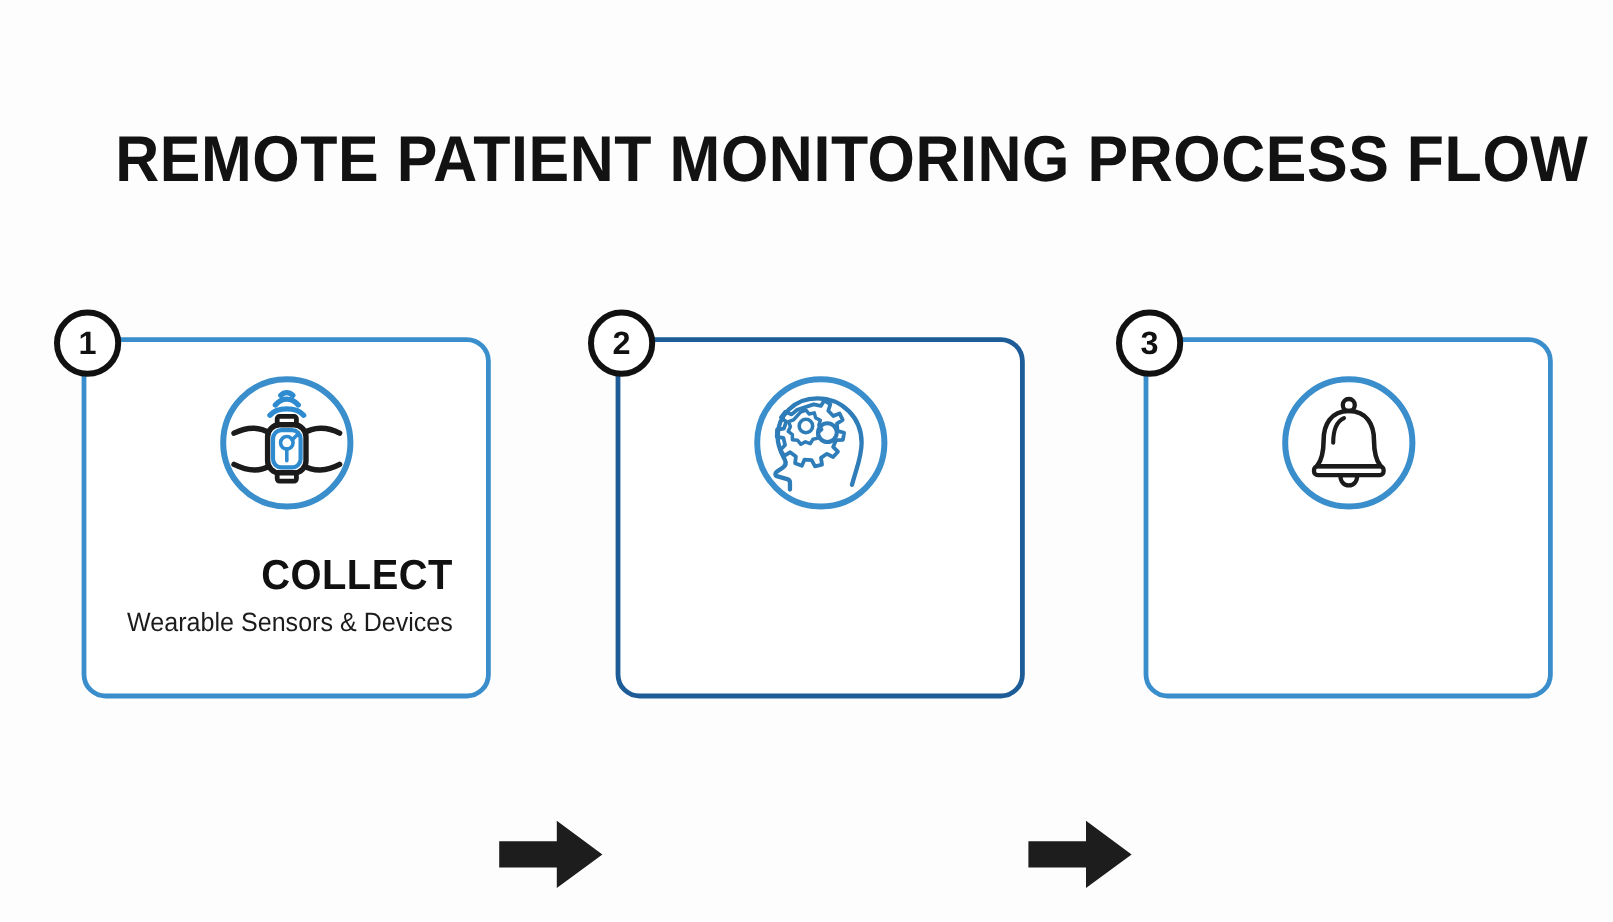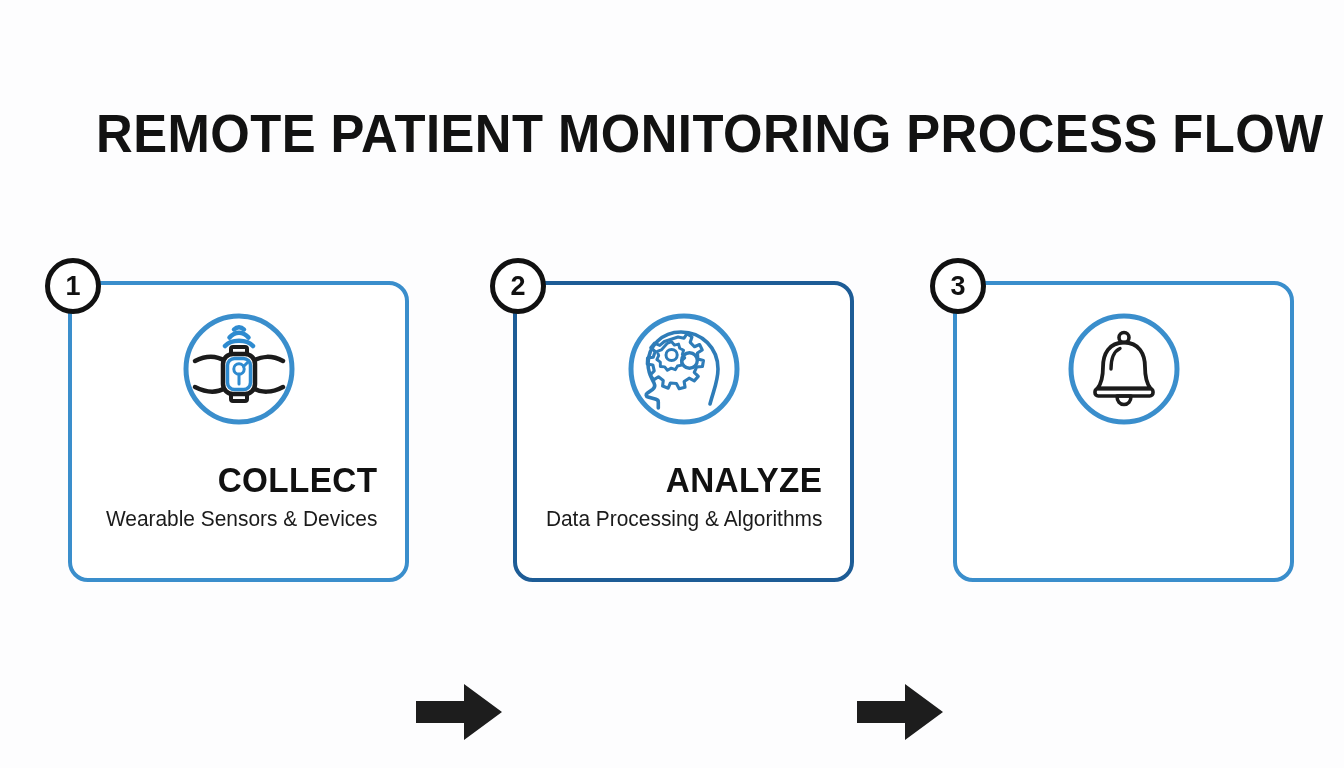--- a/index.html
+++ b/index.html
@@ -196,24 +196,20 @@
             <circle cx="63.5" cy="49.5" r="7.8"></circle>
           </g>
 
           <g stroke="#2e7cb8" stroke-width="3" fill="none" stroke-linejoin="round">
             <path d="M46 33.5 l4.6 -1.8 2.9 3.4 4.3 -1 1.2 4.3 4 2 -1.3 4.3 2.5 3.6 -3.3 3 0.2 4.5 -4.4 0.9 -2.3 3.8 -4.2 -1.6 -3.9 2.2 -2.8 -3.5 -4.5 -0.4 0 -4.5 -3.6 -2.7 1.9 -4.1 -1.5 -4.2 4.2 -1.6z" transform="translate(-3.5,0) scale(0.97)"></path>
             <circle cx="45.6" cy="44" r="5.6"></circle>
           </g>
         </svg>
       </div>
 
-      <div class="step-text">
-        <div class="step-heading">ANALYZE</div>
-        <div class="step-sub">Data Processing &amp; Algorithms</div>
-      </div>
     </div>
 
     <div class="flow-arrow arrow-2">
       <svg viewBox="0 0 90 62" xmlns="http://www.w3.org/2000/svg">
         <path d="M2 20 L50 20 L50 3 L88 31 L50 59 L50 42 L2 42 Z" fill="#1d1d1d"></path>
       </svg>
     </div>
 
     <div class="step-card card-3">
       <div class="step-badge">3</div>

